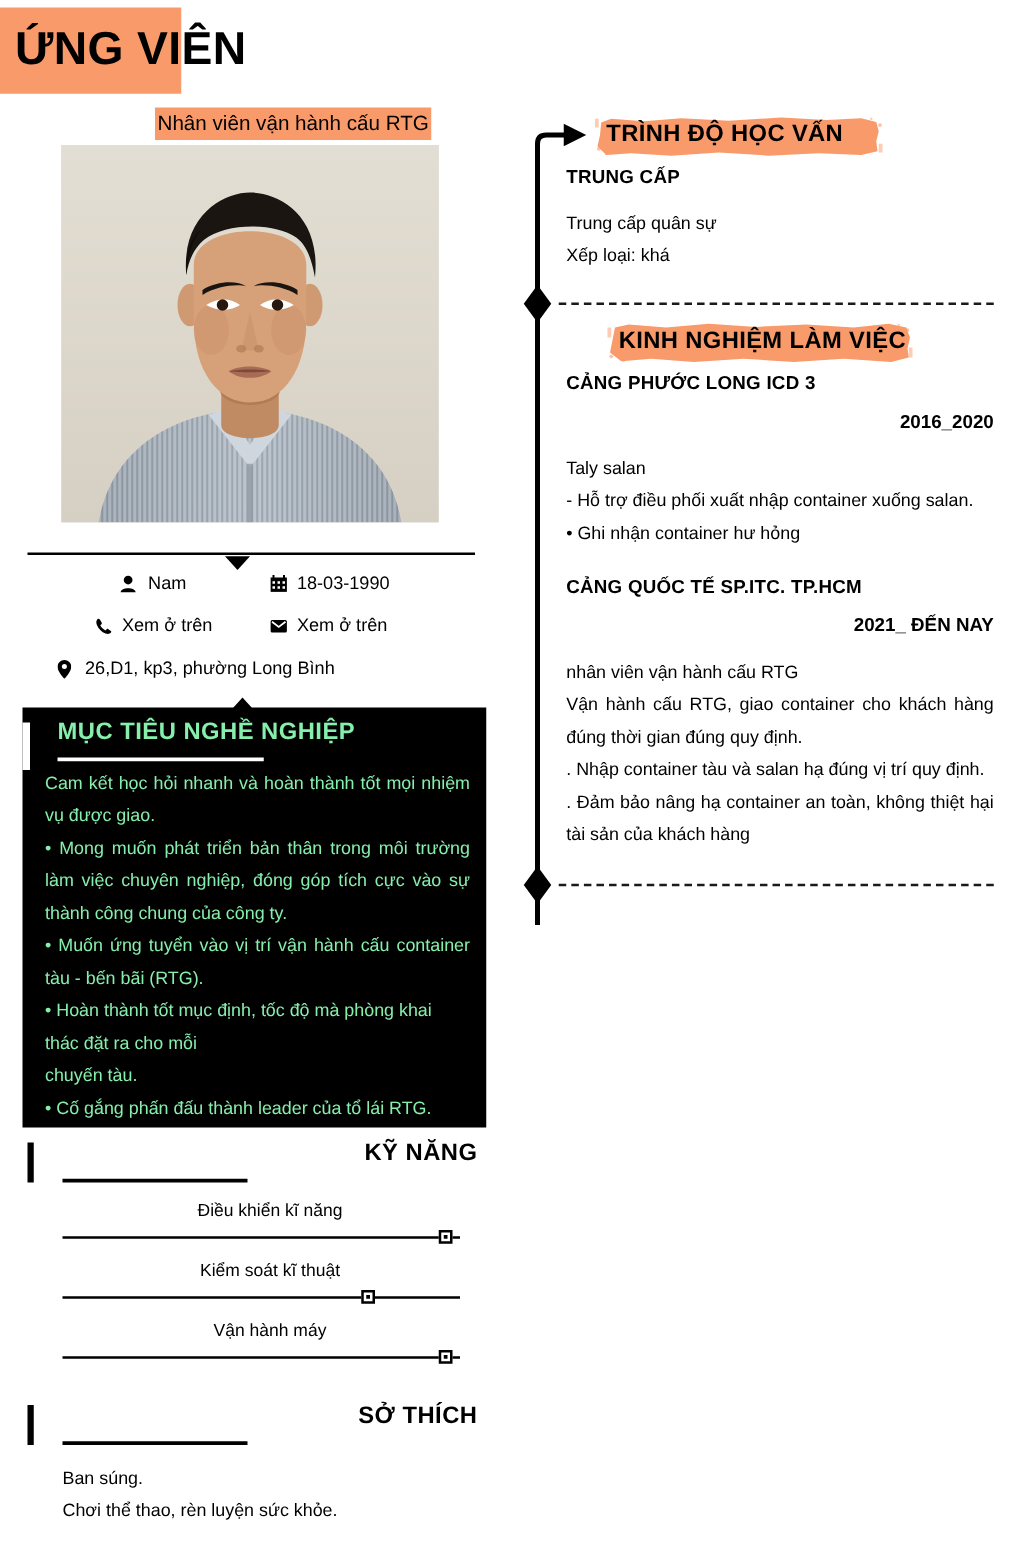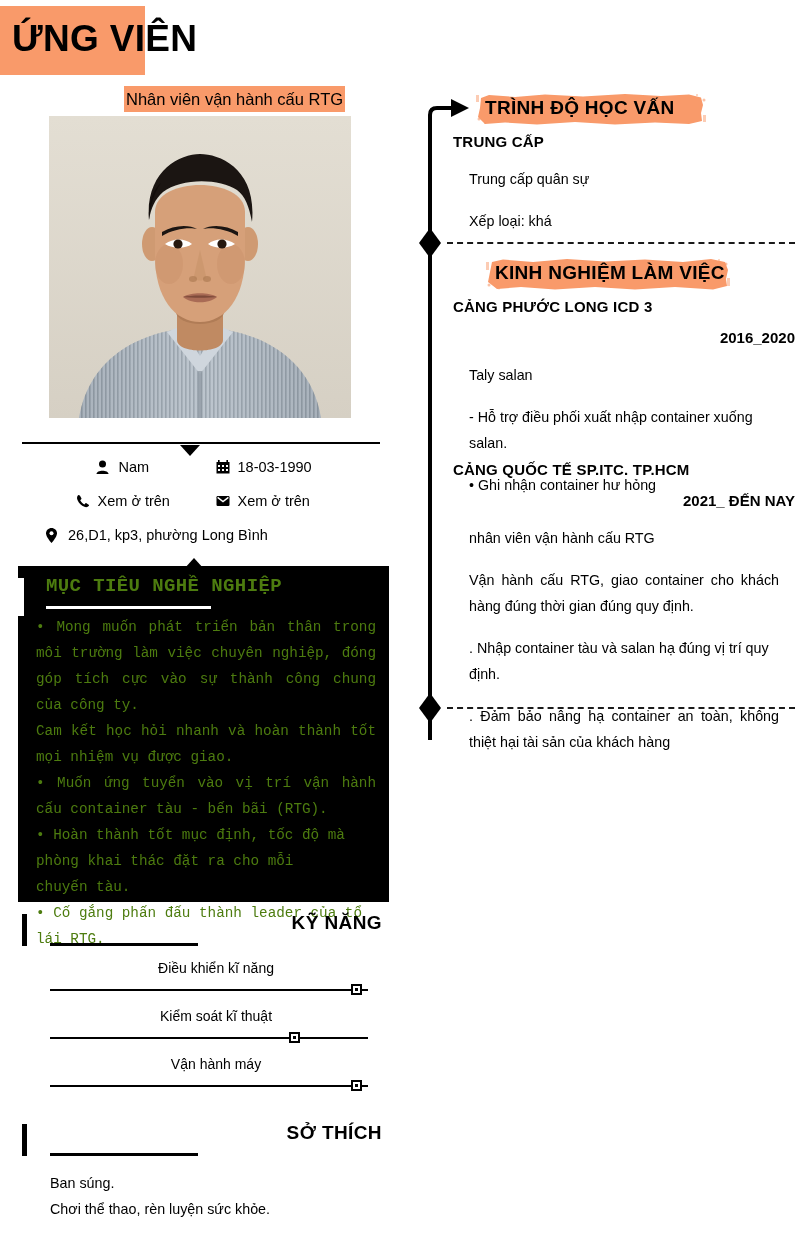--- a/index.html
+++ b/index.html
@@ -114,23 +114,22 @@
     line-height: 18px;
     white-space: nowrap;
   }
 
   
   .objective {
     position: absolute;
     left: 18px; top: 566px;
     width: 371px; height: 336px;
     background: #000000;
-    color: #4d7c0f;
+    color: #86efac;
     box-sizing: border-box;
-    font-family: Liberation Mono, monospace;
   }
   .obj-notch {
     position: absolute;
     left: 0; top: 12px;
     width: 6px; height: 38px;
     background: #ffffff;
   }
   .obj-head {
     position: absolute;
     left: 28px; top: 9px;
@@ -278,21 +277,21 @@
     font-size: 15px;
     font-weight: 700;
     text-align: right;
     margin-top: 14px;
   }
   .r-lines {
     margin-top: 16px;
     font-size: 14.3px;
     line-height: 26px;
   }
-  .r-lines p { margin: 16px; }
+  .r-lines p { margin: 0; }
   .r-lines p.just { text-align: justify; }
 </style>
 </head>
 <body>
 
 <div class="hdr-band"></div>
 <div class="hdr-title">ỨNG VIÊN</div>
 <div class="subtitle-band">
   <span>Nhân viên vận hành cấu RTG</span>
 </div>
@@ -418,22 +417,22 @@
     <div class="tri-up"></div>
   </div>
   <div class="rule"></div>
 </div>
 
 <div class="objective">
   <div class="obj-notch"></div>
   <div class="obj-head">MỤC TIÊU NGHỀ NGHIỆP</div>
   <div class="obj-underline"></div>
   <div class="obj-body">
+    <p class="just">Cam kết học hỏi nhanh và hoàn thành tốt mọi nhiệm vụ được giao.</p>
     <p class="just">• Mong muốn phát triển bản thân trong môi trường làm việc chuyên nghiệp, đóng góp tích cực vào sự thành công chung của công ty.</p>
-    <p class="just">Cam kết học hỏi nhanh và hoàn thành tốt mọi nhiệm vụ được giao.</p>
     <p class="just">• Muốn ứng tuyển vào vị trí vận hành cấu container tàu - bến bãi (RTG).</p>
     <p>• Hoàn thành tốt mục định, tốc độ mà phòng khai thác đặt ra cho mỗi</p>
     <p>chuyến tàu.</p>
     <p>• Cố gắng phấn đấu thành leader của tổ lái RTG.</p>
   </div>
 </div>
 
 <div class="skills">
   <div class="sec-notch"></div>
   <div class="sec-head">KỸ NĂNG</div>

